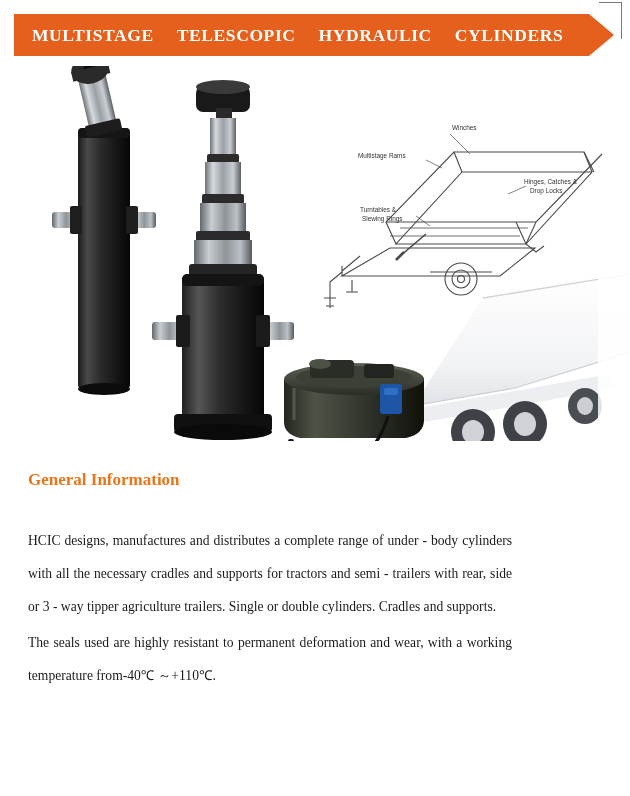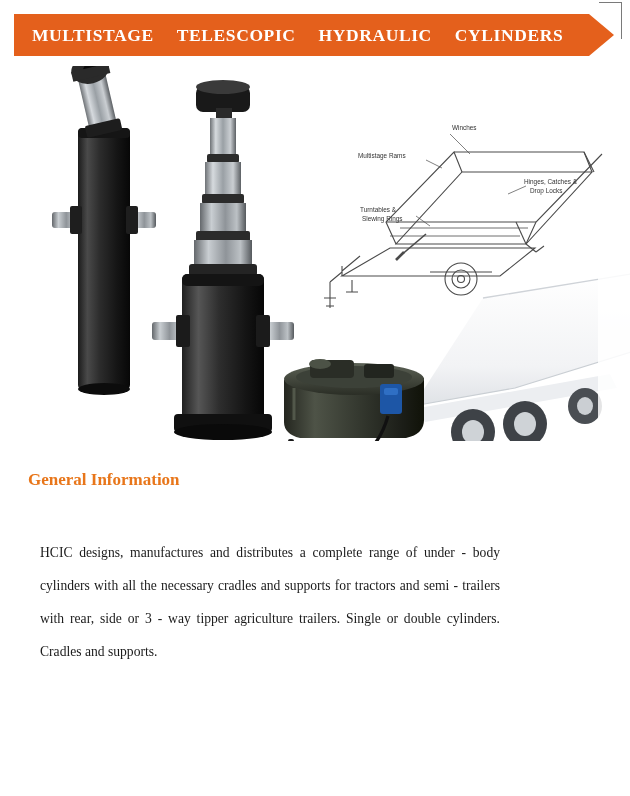--- a/index.html
+++ b/index.html
@@ -82,21 +82,21 @@
     position: absolute;
     left: 28px;
     top: 524px;
     width: 484px;
     font-family: "Liberation Serif", serif;
     font-size: 13.6px;
     color: #1a1a1a;
     line-height: 33px;
     text-align: justify;
   }
-  .body-text p { margin: 12px; }
+  .body-text p { margin: 0; }
   .para2 { margin-top: 3px !important; }
 </style>
 </head>
 <body>
 
 <div class="banner-wrap">
   <svg class="banner-arrow" viewBox="0 0 600 42" preserveAspectRatio="none">
     <polygon points="0,0 575,0 600,21 575,42 0,42" fill="#E4601C"></polygon>
   </svg>
   <div class="banner-title">
@@ -300,13 +300,14 @@
     </g>
 
     <rect x="598" y="150" width="32" height="225" fill="#ffffff" opacity="0.85"></rect>
   </svg>
 </div>
 
 <div class="section-title">General Information</div>
 
 <div class="body-text">
   <p>HCIC designs, manufactures and distributes a complete range of under - body cylinders with all the necessary cradles and supports for tractors and semi - trailers with rear, side or 3 - way tipper agriculture trailers. Single or double cylinders. Cradles and supports.</p>
+  <p class="para2">The seals used are highly resistant to permanent deformation and wear, with a working temperature from-40℃ ～+110℃.</p>
 </div>
 
 </body></html>

